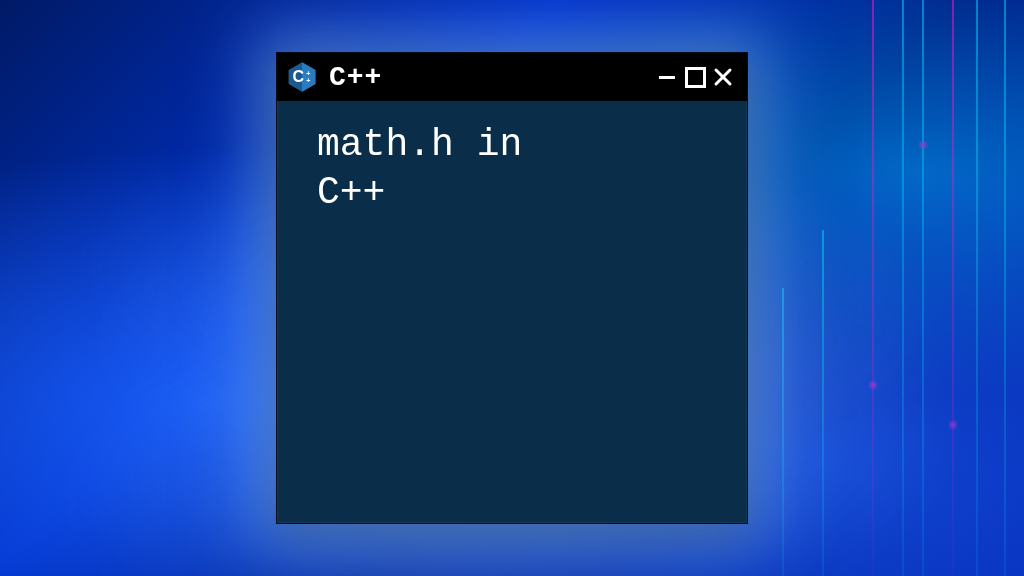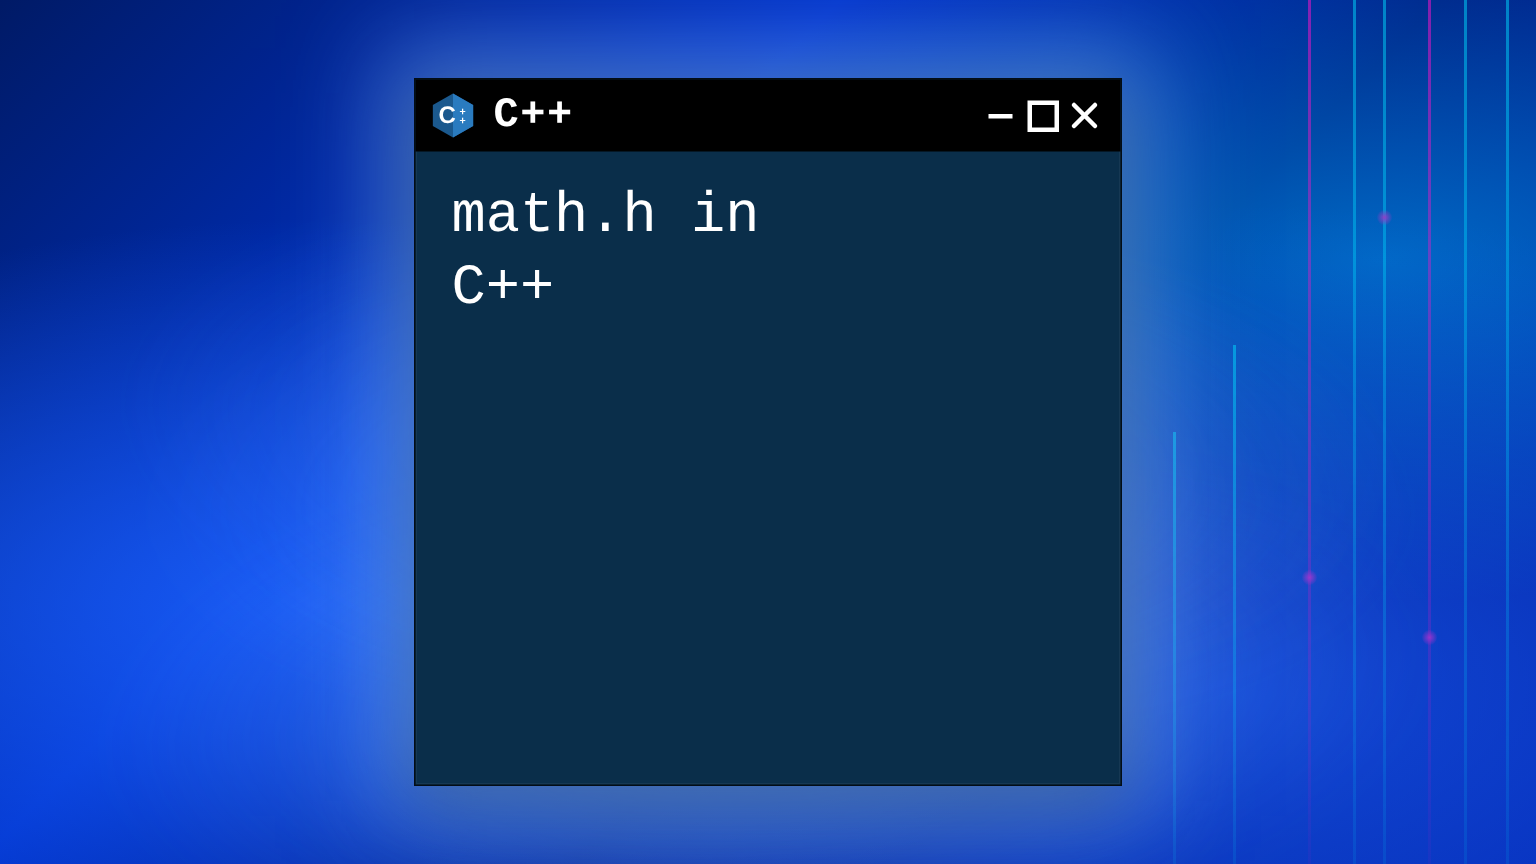--- a/index.html
+++ b/index.html
@@ -101,21 +101,21 @@
     }
     .win-controls .max::before {
       content: "";
       display: block;
       width: 15px; height: 15px;
       border: 3px solid #fff;
     }
     .win-controls .close svg { display: block; }
 
     .content {
-      padding: 20px 24px;
+      padding: 20px 40px;
       color: #fff;
       font-family: 'Courier New', monospace;
       font-size: 38px;
       line-height: 1.25;
       white-space: pre-wrap;
     }
   </style>
 </head>
 <body>
 

